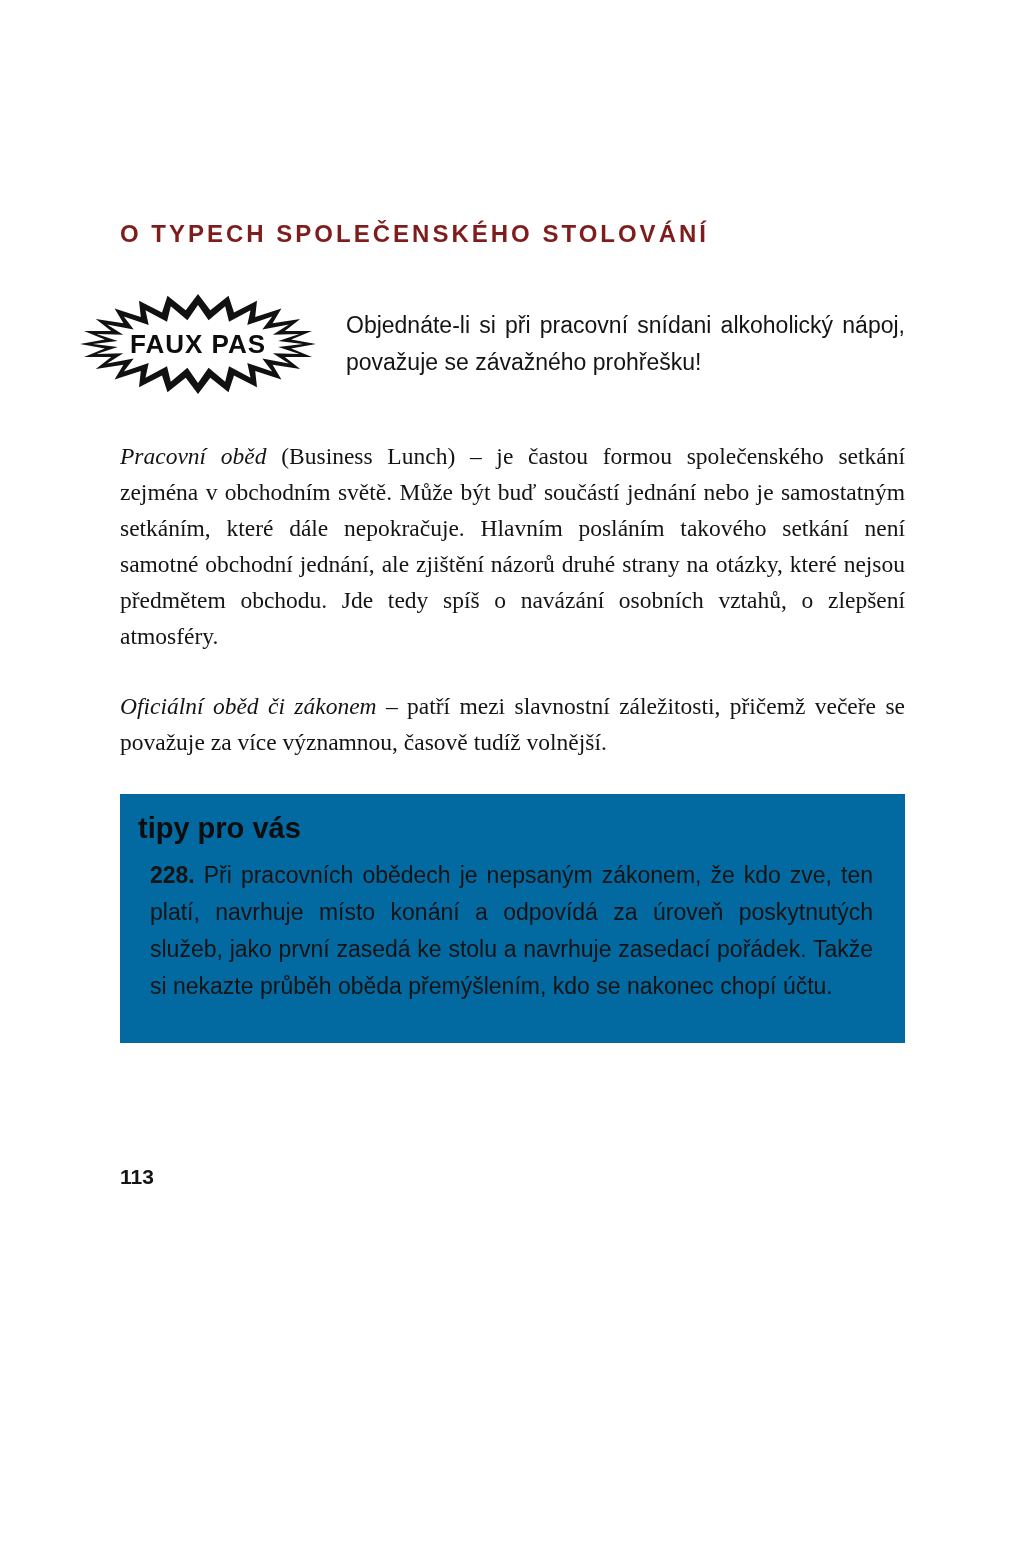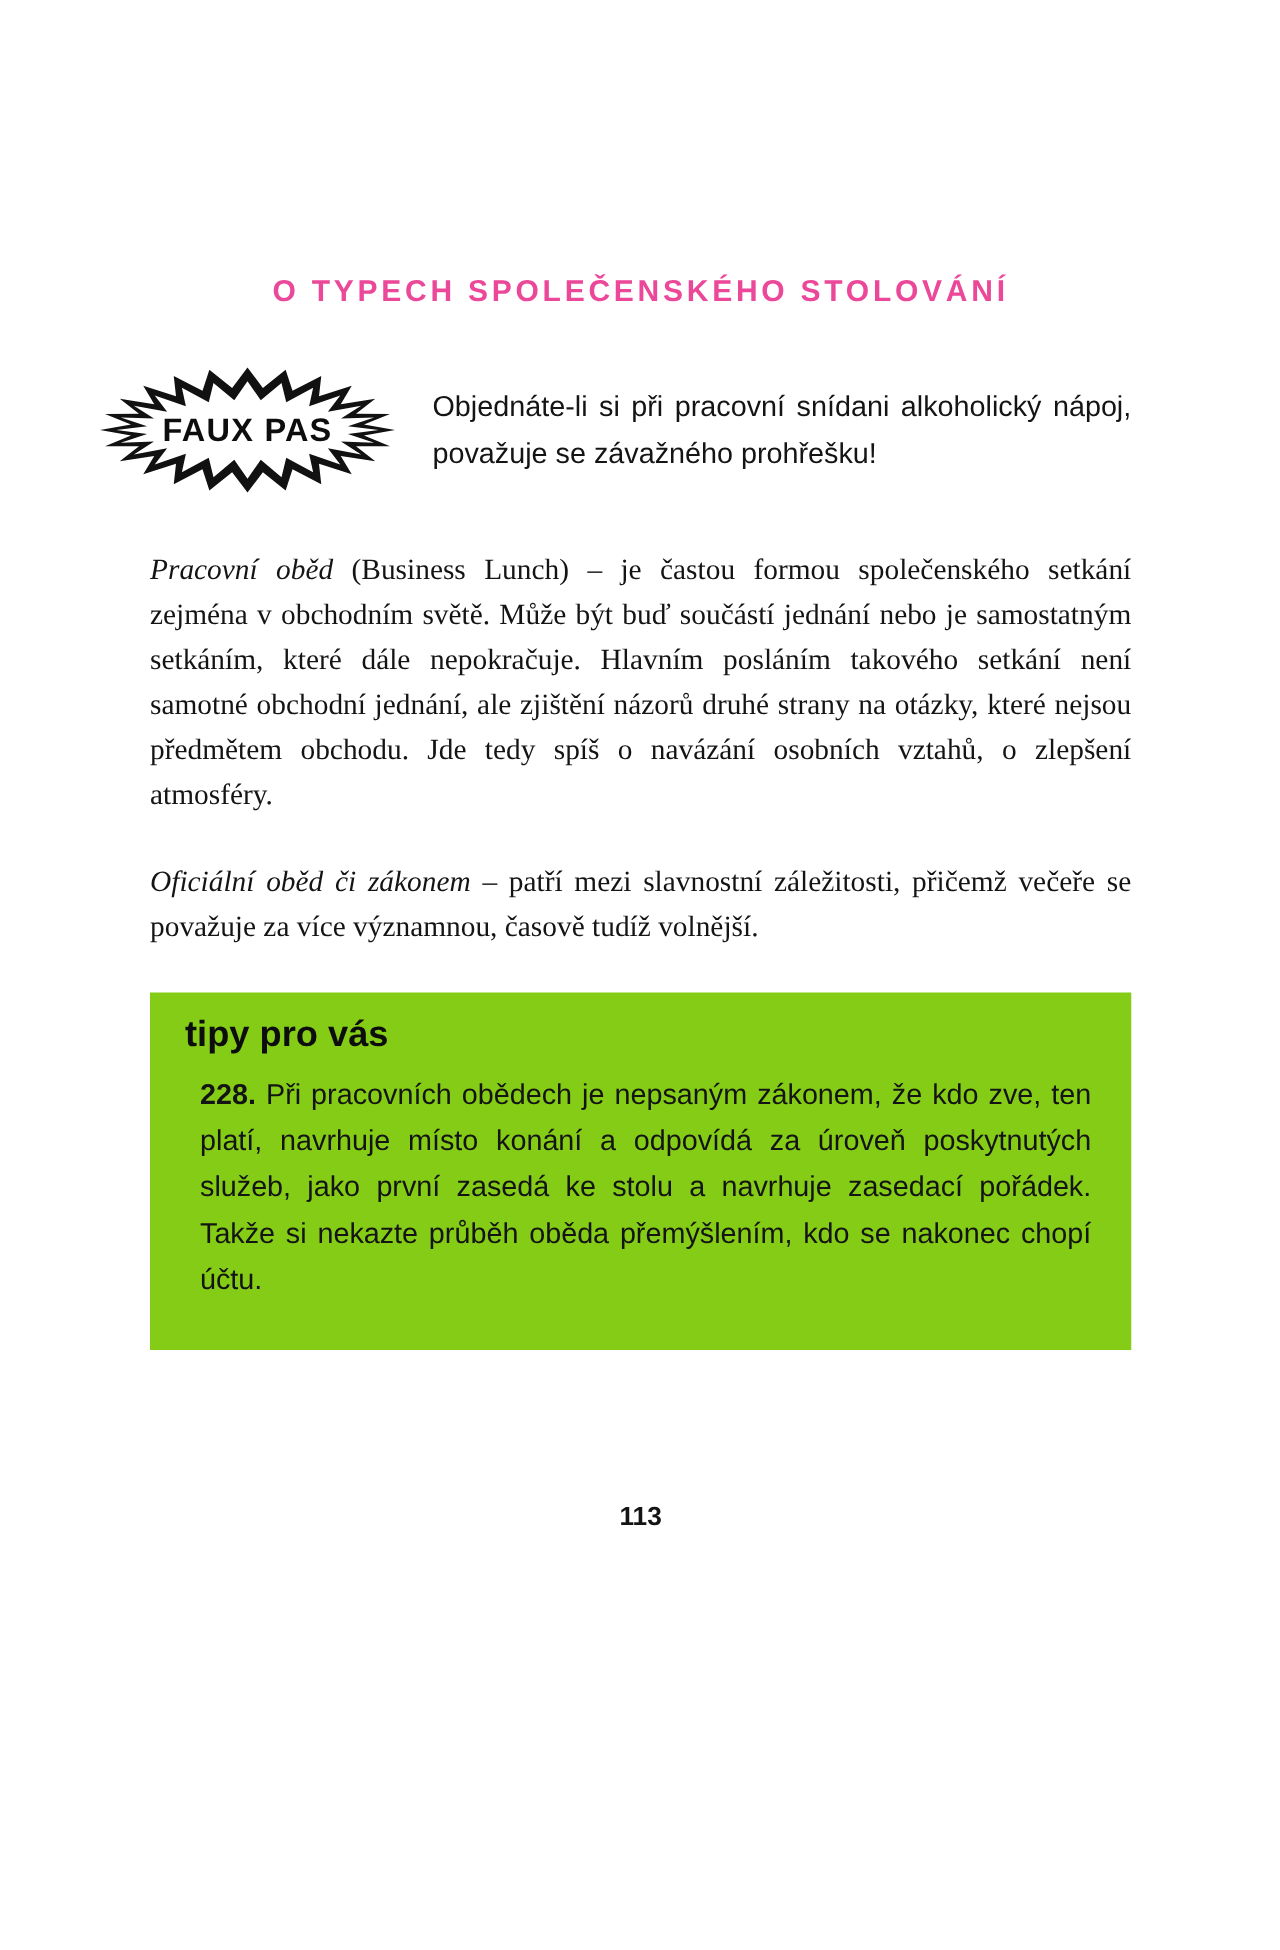--- a/index.html
+++ b/index.html
@@ -16,23 +16,22 @@
     width: 1024px;
     height: 1560px;
     padding: 220px 119px 0 120px;
     overflow: hidden;
   }
   .section-title {
     font-family: "Liberation Sans", "DejaVu Sans", sans-serif;
     font-size: 24px;
     font-weight: 800;
     letter-spacing: 3px;
-    color: #ec4899;
+    color: #7f1d1d;
     margin: 0 0 44px 0;
-    text-align: center;
   }
   p.body-para {
     font-size: 23.5px;
     line-height: 36px;
     text-align: justify;
     margin: 0 0 34px 0;
   }
   p.body-para .lead {
     font-style: italic;
   }
@@ -63,43 +62,42 @@
   }
   .fauxpas-text {
     font-family: "Liberation Sans", "DejaVu Sans", sans-serif;
     font-size: 23px;
     line-height: 37px;
     margin: 0 0 0 28px;
     text-align: justify;
   }
   
   .tipbox {
-    background: #84cc16;
+    background: #0369a1;
     margin-top: 16px;
-    padding: 18px 20px 26px 28px;
+    padding: 18px 20px 26px 18px;
     font-family: "Liberation Sans", "DejaVu Sans", sans-serif;
   }
   .tip-heading {
     font-size: 29px;
     font-weight: 700;
     color: #0d0d0d;
     margin: 0 0 8px 0;
   }
   .tip-text {
     font-size: 23px;
     line-height: 37px;
     margin: 12px;
     text-align: justify;
   }
   .tip-text b { font-weight: 700; }
   .page-number {
     font-family: "Liberation Sans", "DejaVu Sans", sans-serif;
     font-size: 21px;
     font-weight: 700;
-    text-align: center;
     margin-top: 122px;
     color: #141414;
   }
 </style>
 </head>
 <body>
 
 <div class="page">
 
   <h1 class="section-title">O TYPECH SPOLEČENSKÉHO STOLOVÁNÍ</h1>

